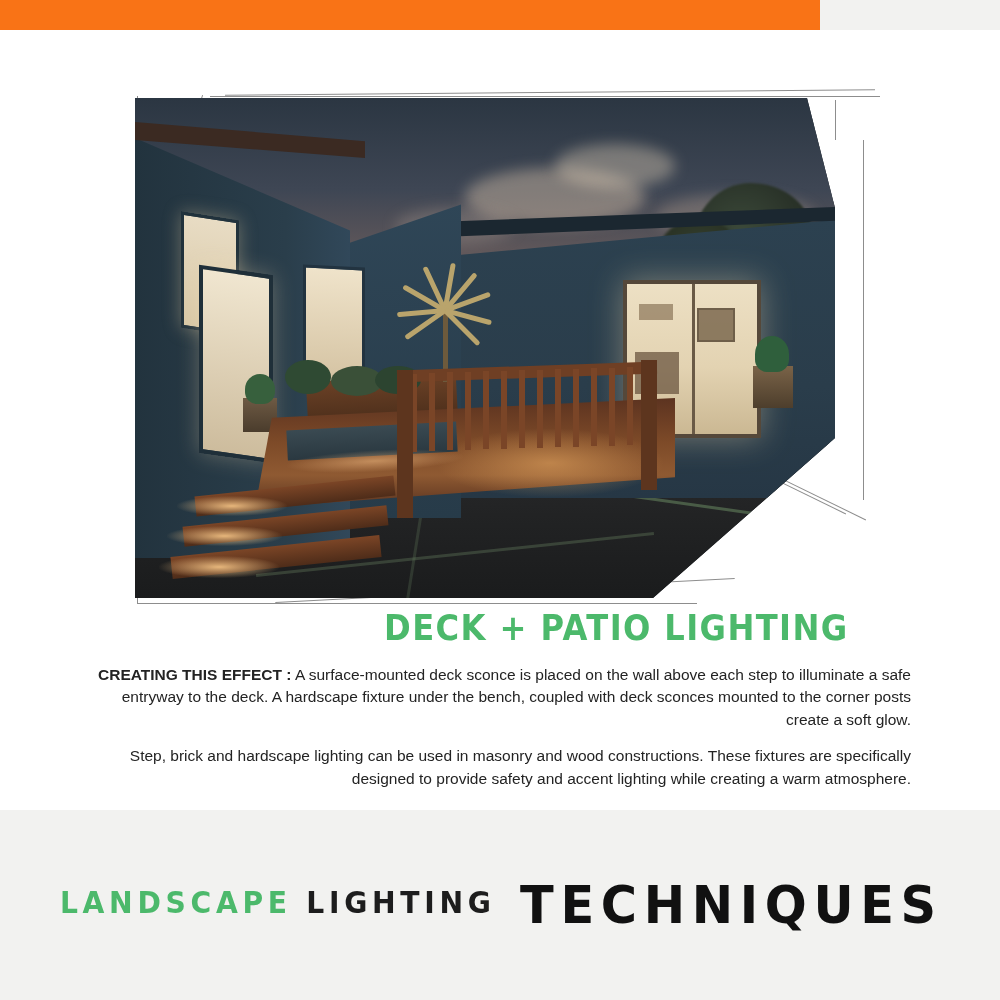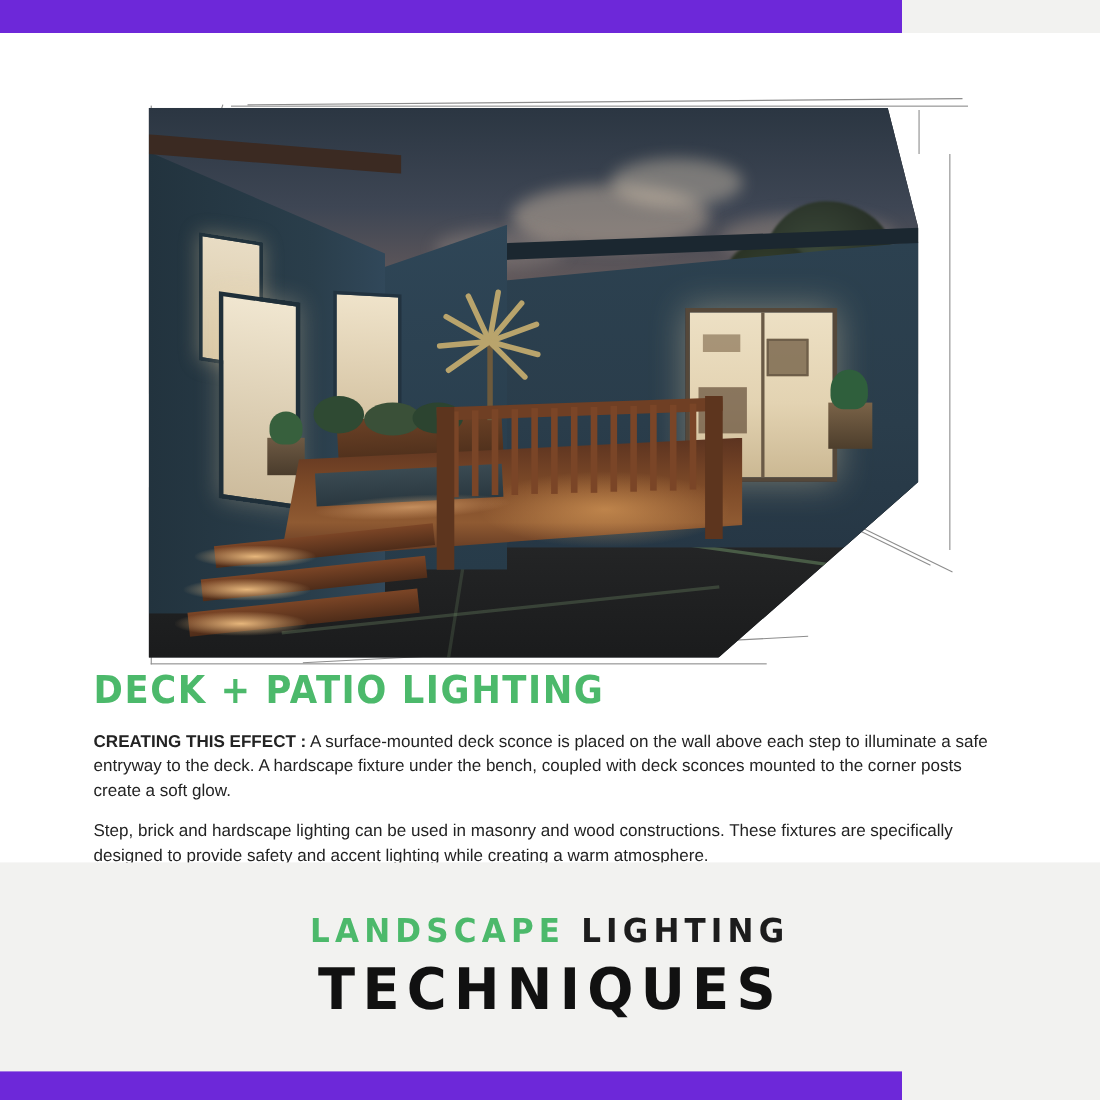--- a/index.html
+++ b/index.html
@@ -11,21 +11,22 @@
     height: 1000px;
     background: #f2f2f0;
     font-family: "Liberation Sans", sans-serif;
     overflow: hidden;
   }
 
   .page {
     position: relative;
     width: 820px;
     height: 1000px;
-    background: #6d28d9;
+    background: #f97316;
+    text-align: right;
   }
 
   
   .card {
     position: absolute;
     left: 0;
     top: 30px;
     width: 1000px;
     height: 780px;
     background: #ffffff;
@@ -415,26 +416,26 @@
     max-width: 826px;
   }
   .body-text .lead {
     font-weight: bold;
   }
 
   
   .footer {
     position: absolute;
     left: 0;
-    top: 784px;
+    top: 810px;
     width: 1000px;
     height: 190px;
     background: #f2f2f0;
     display: flex;
-    flex-direction: column;
+    flex-direction: row;
     align-items: center;
     justify-content: center;
   }
   .footer-line1 {
     font-family: "DejaVu Sans", sans-serif;
     font-weight: bold;
     font-size: 30px;
     letter-spacing: 5px;
     transform: scaleX(0.94);
     margin-bottom: 6px;

